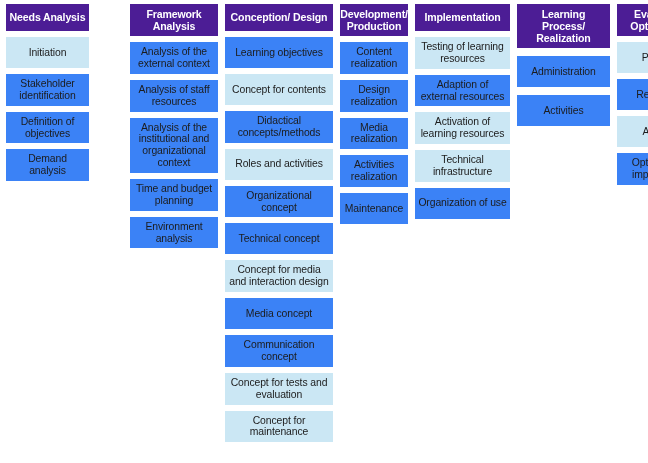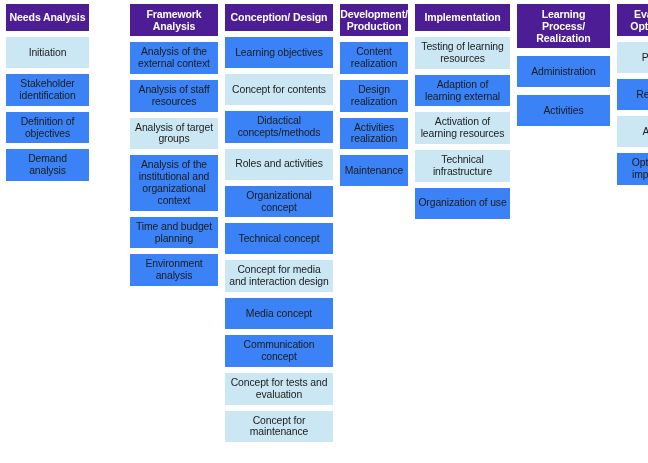--- a/index.html
+++ b/index.html
@@ -76,21 +76,20 @@
       <div class="cell header">Needs Analysis</div>
       <div class="cell cell-light">Initiation</div>
       <div class="cell cell-medium">Stakeholder identification</div>
       <div class="cell cell-medium">Definition of objectives</div>
       <div class="cell cell-medium">Demand analysis</div>
     </div>
     <div class="column col-1">
       <div class="cell header">Framework Analysis</div>
       <div class="cell cell-medium">Analysis of the external context</div>
       <div class="cell cell-medium">Analysis of staff resources</div>
-      <div class="cell cell-light">Analysis of target groups</div>
       <div class="cell cell-medium">Analysis of the institutional and organizational context</div>
       <div class="cell cell-medium">Time and budget planning</div>
       <div class="cell cell-medium">Environment analysis</div>
     </div>
     <div class="column col-2">
       <div class="cell header">Conception/ Design</div>
       <div class="cell cell-medium">Learning objectives</div>
       <div class="cell cell-light">Concept for contents</div>
       <div class="cell cell-medium">Didactical concepts/methods</div>
       <div class="cell cell-light">Roles and activities</div>
@@ -99,27 +98,28 @@
       <div class="cell cell-light">Concept for media and interaction design</div>
       <div class="cell cell-medium">Media concept</div>
       <div class="cell cell-medium">Communication concept</div>
       <div class="cell cell-light">Concept for tests and evaluation</div>
       <div class="cell cell-light">Concept for maintenance</div>
     </div>
     <div class="column col-3">
       <div class="cell header">Development/ Production</div>
       <div class="cell cell-medium">Content realization</div>
       <div class="cell cell-medium">Design realization</div>
+      <div class="cell cell-medium">Media realization</div>
       <div class="cell cell-medium">Activities realization</div>
       <div class="cell cell-medium">Maintenance</div>
     </div>
     <div class="column col-4">
       <div class="cell header">Implementation</div>
       <div class="cell cell-light">Testing of learning resources</div>
-      <div class="cell cell-medium">Adaption of learning external</div>
+      <div class="cell cell-medium">Adaption of external resources</div>
       <div class="cell cell-light">Activation of learning resources</div>
       <div class="cell cell-light">Technical infrastructure</div>
       <div class="cell cell-medium">Organization of use</div>
     </div>
     <div class="column col-5">
       <div class="cell header">Learning Process/ Realization</div>
       <div class="cell cell-medium">Administration</div>
       <div class="cell cell-medium">Activities</div>
     </div>
     <div class="column col-6">

